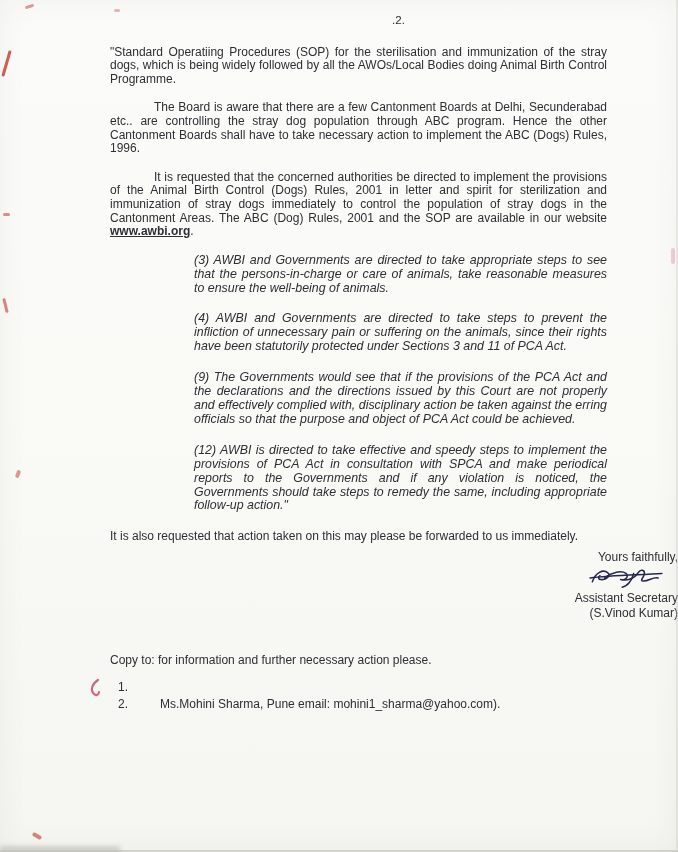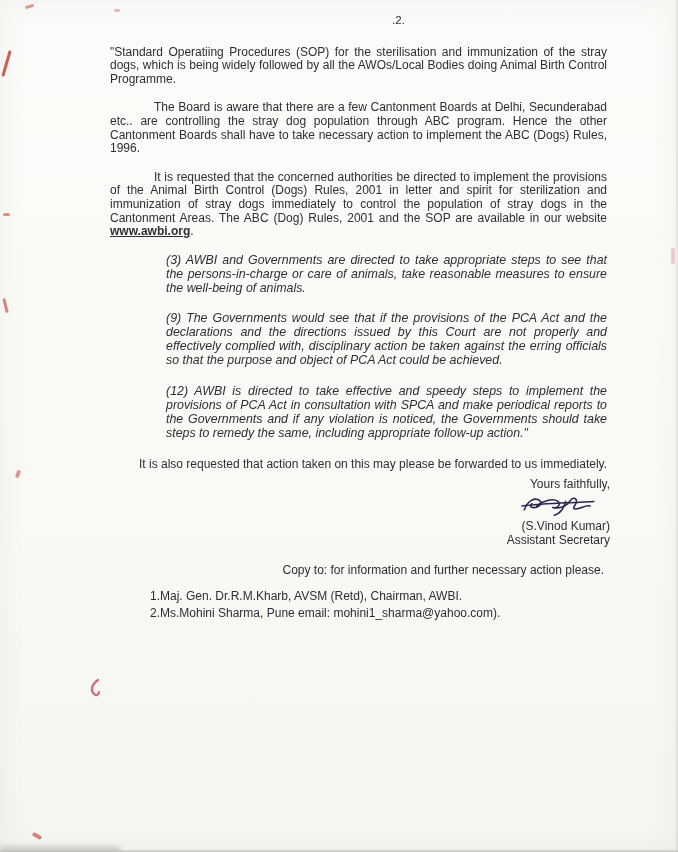--- a/index.html
+++ b/index.html
@@ -25,36 +25,35 @@
   .content { padding: 12px 71px 0 110px; }
   .page-number {
     text-align: center;
     margin: 2px 0 18px 80px;
     font-size: 11.5px;
   }
   .para { margin: 0 0 15px 0; text-align: justify; }
   .indent { text-indent: 44px; }
   .indent-lg { text-indent: 78px; }
   .quote {
-    margin: 2px 0 17px 56px;
+    margin: 2px 0 17px 84px;
     font-style: italic;
     font-size: 12.4px;
     line-height: 13.9px;
     text-align: justify;
   }
-  .closing { text-align: right; margin-bottom: 0; }
+  .closing { text-align: left; margin-bottom: 0; }
   .link { text-decoration: underline; font-weight: bold; }
   .sig-block {
     text-align: right;
-    padding-right: 68px;
     margin-top: 6px;
     line-height: 14.5px;
   }
   .signature-svg { display: block; margin: 1px 2px 0 auto; }
-  .copy-block { padding: 0 74px 0 110px; margin-top: 16px; text-align: right; }
+  .copy-block { padding: 0 74px 0 110px; margin-top: 34px; }
   .copy-items { margin-top: 13px; }
   .copy-item { display: flex; margin-bottom: 3px; }
   .copy-item .num { width: 42px; margin-left: 8px; flex: 0 0 auto; }
   
   .mark { position: absolute; background: var(--red); border-radius: 2px; }
   .a1 { left: 5px;  top: 50px;  width: 3px;  height: 27px; transform: rotate(16deg);  opacity: .8; }
   .a2 { left: 3px;  top: 213px; width: 7px;  height: 3px;  opacity: .55; }
   .a3 { left: 4px;  top: 298px; width: 3px;  height: 15px; transform: rotate(-14deg); opacity: .6; }
   .a4 { left: 16px; top: 470px; width: 4px;  height: 8px;  transform: rotate(20deg);  opacity: .5; }
   .a5 { left: 32px; top: 834px; width: 10px; height: 4px;  transform: rotate(28deg);  opacity: .6; }
@@ -88,45 +87,45 @@
 
     <p class="para">"Standard Operatiing Procedures (SOP) for the sterilisation and immunization of the stray dogs, which is being widely followed by all the AWOs/Local Bodies doing Animal Birth Control Programme.</p>
 
 
     <p class="para indent">The Board is aware that there are a few Cantonment Boards at Delhi, Secunderabad etc.. are controlling the stray dog population through ABC program. Hence the other Cantonment Boards shall have to take necessary action to implement the ABC (Dogs) Rules, 1996.</p>
 
     <p class="para indent"><span>It is requested that the concerned authorities be directed to implement the provisions of the Animal Birth Control (Dogs) Rules, 2001 in letter and spirit for sterilization and immunization of stray dogs immediately to control the population of stray dogs in the Cantonment Areas. The ABC (Dog) Rules, 2001 and the SOP are available in our website </span><span class="link">www.awbi.org</span><span>.</span></p>
 
 
     <p class="quote">(3) AWBI and Governments are directed to take appropriate steps to see that the persons-in-charge or care of animals, take reasonable measures to ensure the well-being of animals.</p>
+    <p class="quote">(4) AWBI and Governments are directed to take steps to prevent the infliction of unnecessary pain or suffering on the animals, since their rights have been statutorily protected under Sections 3 and 11 of PCA Act.</p>
     <p class="quote">(9) The Governments would see that if the provisions of the PCA Act and the declarations and the directions issued by this Court are not properly and effectively complied with, disciplinary action be taken against the erring officials so that the purpose and object of PCA Act could be achieved.</p>
     <p class="quote">(12) AWBI is directed to take effective and speedy steps to implement the provisions of PCA Act in consultation with SPCA and make periodical reports to the Governments and if any violation is noticed, the Governments should take steps to remedy the same, including appropriate follow-up action."</p>
 
     <p class="para closing">It is also requested that action taken on this may please be forwarded to us immediately.</p>
   </div>
 
   <div class="sig-block">
     <div>Yours faithfully,</div>
     <svg class="signature-svg" width="100" height="26" viewBox="0 0 100 34">
       <g fill="none" stroke="#26264f" stroke-width="2" stroke-linecap="round">
         <path d="M6 22 C10 10 20 5 26 10 C31 14 24 20 17 19 C14 19 13 16 16 14 M22 17 C32 9 44 7 50 11 C55 15 48 21 43 19 M43 19 C52 21 62 17 66 10 C69 5 75 6 74 12 C73 17 67 21 73 21 C80 21 86 15 92 17"></path>
         <path d="M3 17 C30 13 70 13 97 11"></path>
         <path d="M60 11 C58 20 52 28 45 29"></path>
       </g>
     </svg>
+    <div>Assistant Secretary</div>
     <div>(S.Vinod Kumar)</div>
-    <div>Assistant Secretary</div>
   </div>
 
   <div class="copy-block">
     <div>Copy to: for information and further necessary action please.</div>
     <div class="copy-items">
       <div class="copy-item">
         <span class="num">1.</span>
-        <span>Maj. Gen. Dr.R.M.Kharb, AVSM (Retd), Chairman, AWBI.</span>
       </div>
       <div class="copy-item">
         <span class="num">2.</span>
         <span>Ms.Mohini Sharma, Pune email: mohini1_sharma@yahoo.com).</span>
       </div>
     </div>
   </div>
 
   <svg class="pen-mark" width="14" height="22" viewBox="0 0 14 22">
     <path d="M10 2 C4 6 2 12 6 16 C8 18 11 17 11 14" fill="none" stroke="#c94d74" stroke-width="2.2" stroke-linecap="round" opacity="0.85"></path>

